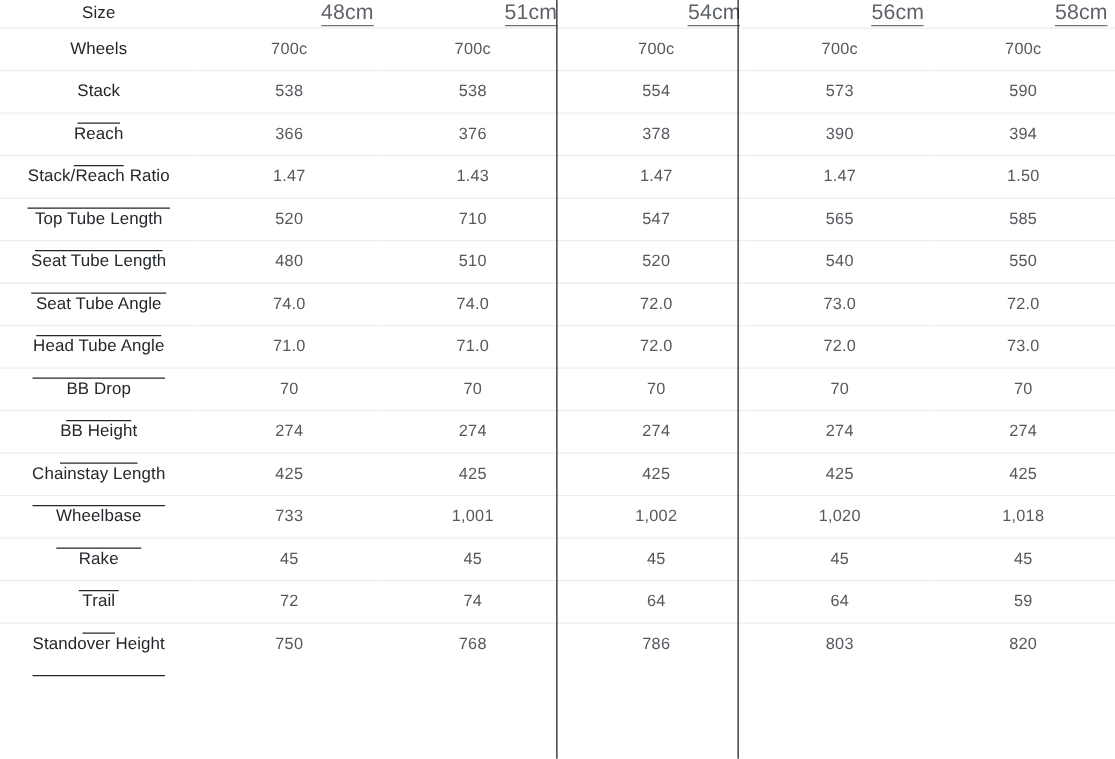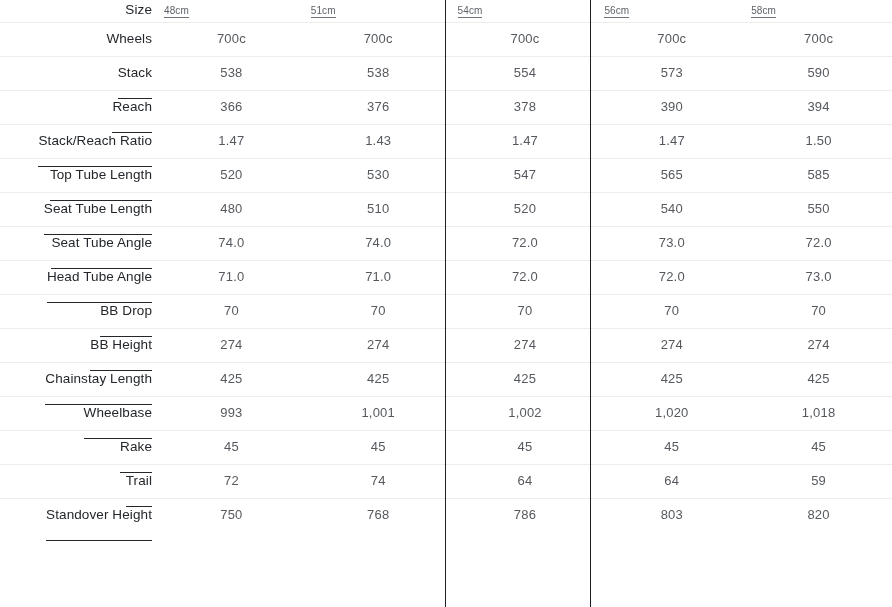--- a/index.html
+++ b/index.html
@@ -47,41 +47,40 @@
   }
 
   
   table.geo tr + tr td,
   table.geo tr + tr th {
     border-top: 1px solid #ededee;
   }
 
   
   .row-label {
-    text-align: right;
     font-size: 13.5px;
     font-weight: 700;
     color: #23272b;
     letter-spacing: 0.1px;
     padding-right: 17px;
     white-space: nowrap;
   }
   .row-label .u {
     border-bottom: 1px solid #23272b;
     padding-bottom: 18px;
   }
   .row-label.plain .u {
     border-bottom: none;
     padding-bottom: 0;
   }
 
   
   .col-head {
-    text-align: left;
-    font-size: 10px;
+    text-align: right;
+    font-size: 17px;
     color: #5e6369;
     font-weight: 400;
     letter-spacing: 0.1px;
     white-space: nowrap;
   }
   .col-head .u {
     border-bottom: 1px solid #6e7479;
     padding-bottom: 1px;
   }
 
@@ -159,21 +158,21 @@
           <th class="row-label"><span class="u">Stack/Reach Ratio</span></th>
           <td class="val">1.47</td>
           <td class="val">1.43</td>
           <td class="val">1.47</td>
           <td class="val">1.47</td>
           <td class="val">1.50</td>
         </tr>
         <tr>
           <th class="row-label"><span class="u">Top Tube Length</span></th>
           <td class="val">520</td>
-          <td class="val">530</td>
+          <td class="val">710</td>
           <td class="val">547</td>
           <td class="val">565</td>
           <td class="val">585</td>
         </tr>
         <tr>
           <th class="row-label"><span class="u">Seat Tube Length</span></th>
           <td class="val">480</td>
           <td class="val">510</td>
           <td class="val">520</td>
           <td class="val">540</td>
@@ -214,21 +213,21 @@
         <tr>
           <th class="row-label"><span class="u">Chainstay Length</span></th>
           <td class="val">425</td>
           <td class="val">425</td>
           <td class="val">425</td>
           <td class="val">425</td>
           <td class="val">425</td>
         </tr>
         <tr>
           <th class="row-label"><span class="u">Wheelbase</span></th>
-          <td class="val">993</td>
+          <td class="val">733</td>
           <td class="val">1,001</td>
           <td class="val">1,002</td>
           <td class="val">1,020</td>
           <td class="val">1,018</td>
         </tr>
         <tr>
           <th class="row-label"><span class="u">Rake</span></th>
           <td class="val">45</td>
           <td class="val">45</td>
           <td class="val">45</td>

